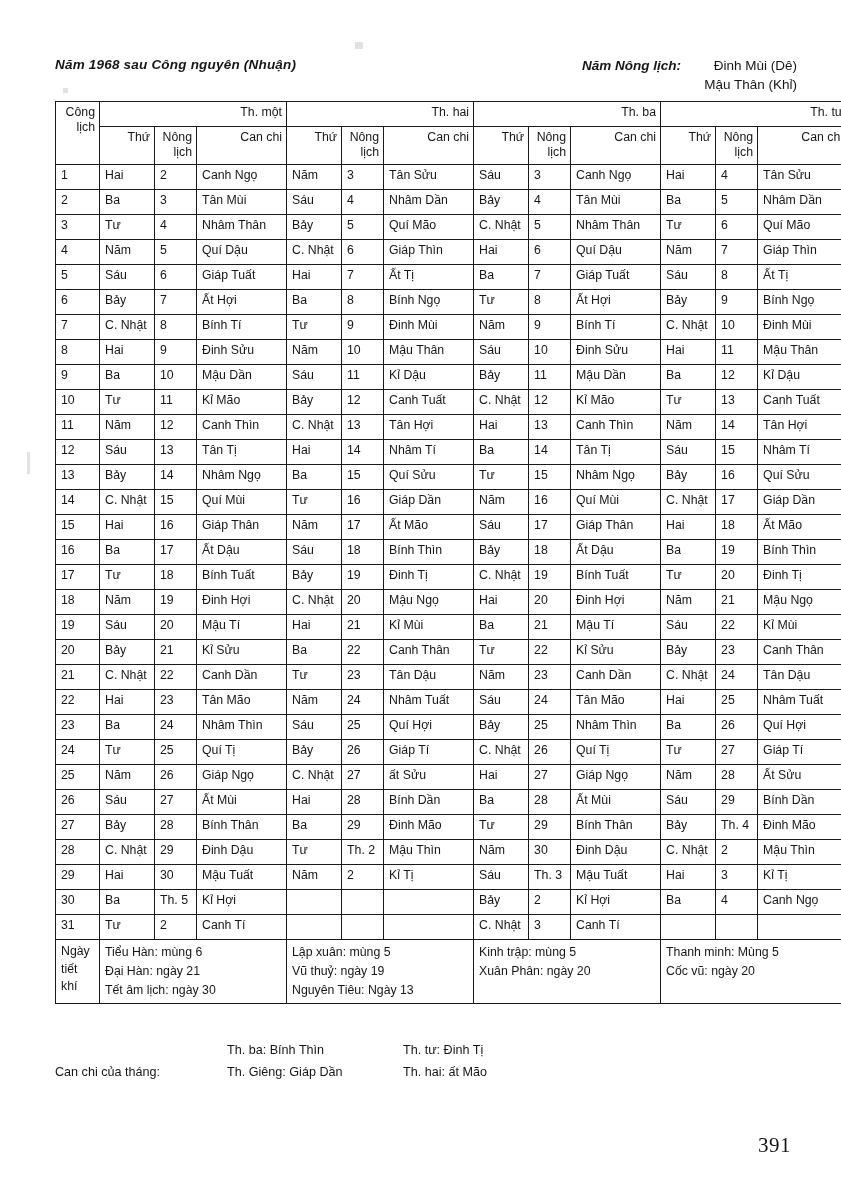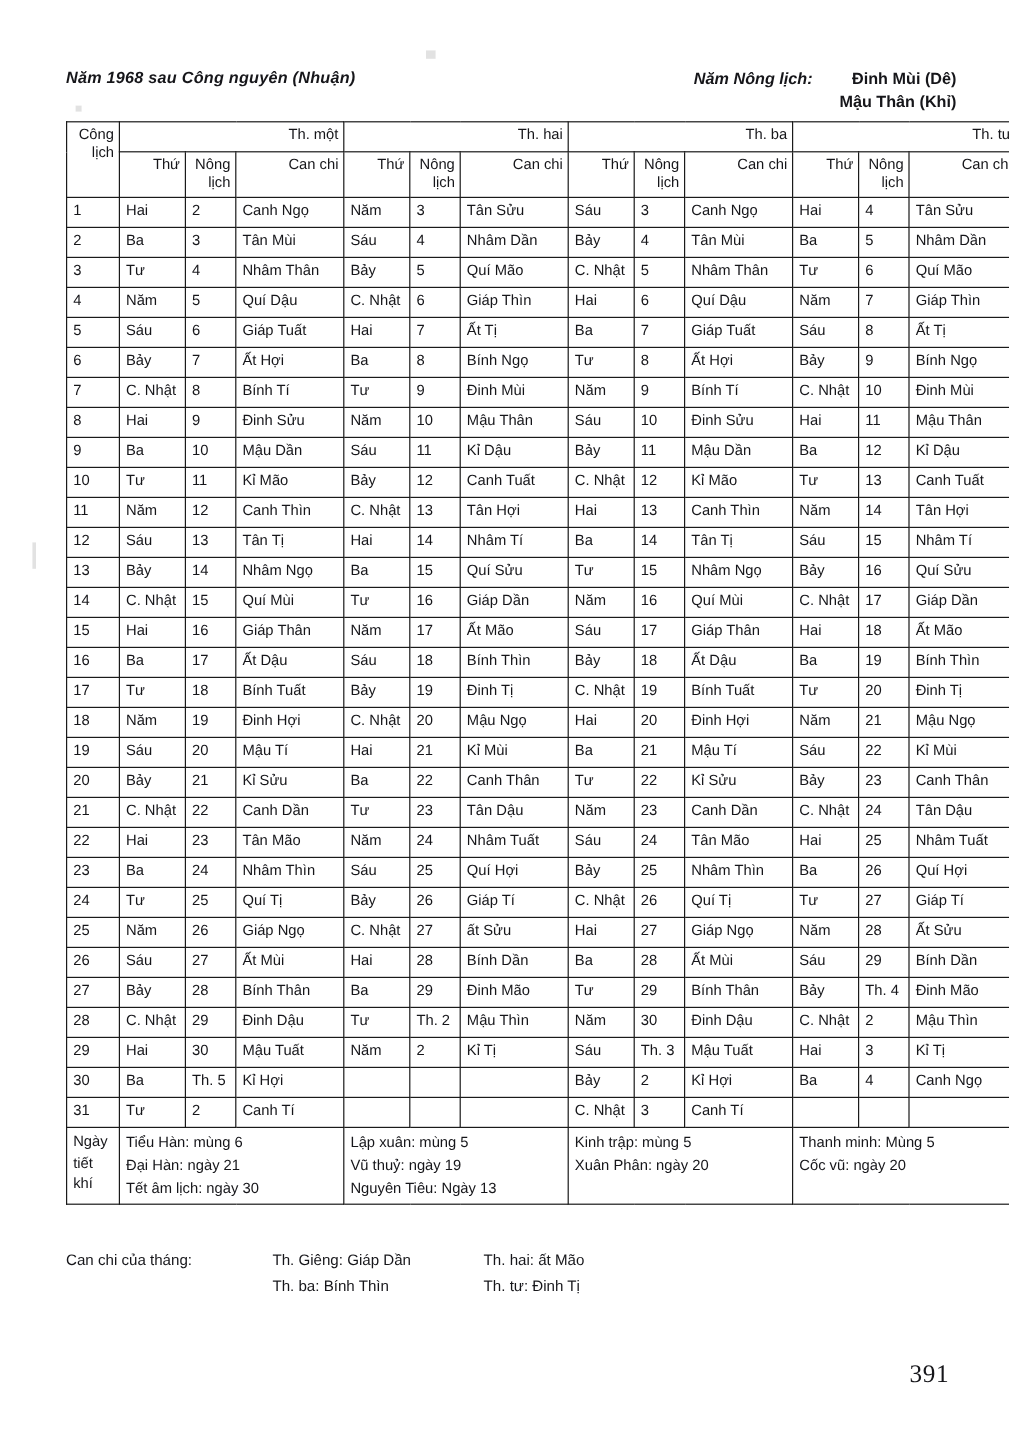--- a/index.html
+++ b/index.html
@@ -46,21 +46,21 @@
     top: 4px;
     text-align: right;
     font-size: 13.5px;
     line-height: 19px;
     white-space: nowrap;
   }
   .hdr-right .lbl {
     font-style: italic;
     font-weight: bold;
   }
-  .hdr-right .val { font-style: normal; font-weight: bold; padding-left: 29px; }
+  .hdr-right .val { font-style: normal; font-weight: normal; padding-left: 29px; }
   .hdr-right .row2 { display: block; }
 
   
   .tbl-wrap {
     position: absolute;
     left: 55px;
     top: 101px;
     width: 732px;
   }
   table.cal {
@@ -707,25 +707,25 @@
               <span class="tk-line">Thanh minh: Mùng 5</span>
               <span class="tk-line">Cốc vũ: ngày 20</span>
             </td>
         </tr>
       </tfoot>
     </table>
   </div>
 
   <div class="notes">
     <div class="n-row">
+      <span class="n-b">Th. ba: Bính Thìn</span>
+      <span class="n-c">Th. tư: Đinh Tị</span>
+    </div>
+    <div class="n-row">
       <span class="n-a">Can chi của tháng:</span>
       <span class="n-b">Th. Giêng: Giáp Dần</span>
       <span class="n-c">Th. hai: ất  Mão</span>
     </div>
-    <div class="n-row">
-      <span class="n-b">Th. ba: Bính Thìn</span>
-      <span class="n-c">Th. tư: Đinh Tị</span>
-    </div>
   </div>
 
   <div class="pageno">391</div>
 
 </div>
 
 </body></html>

